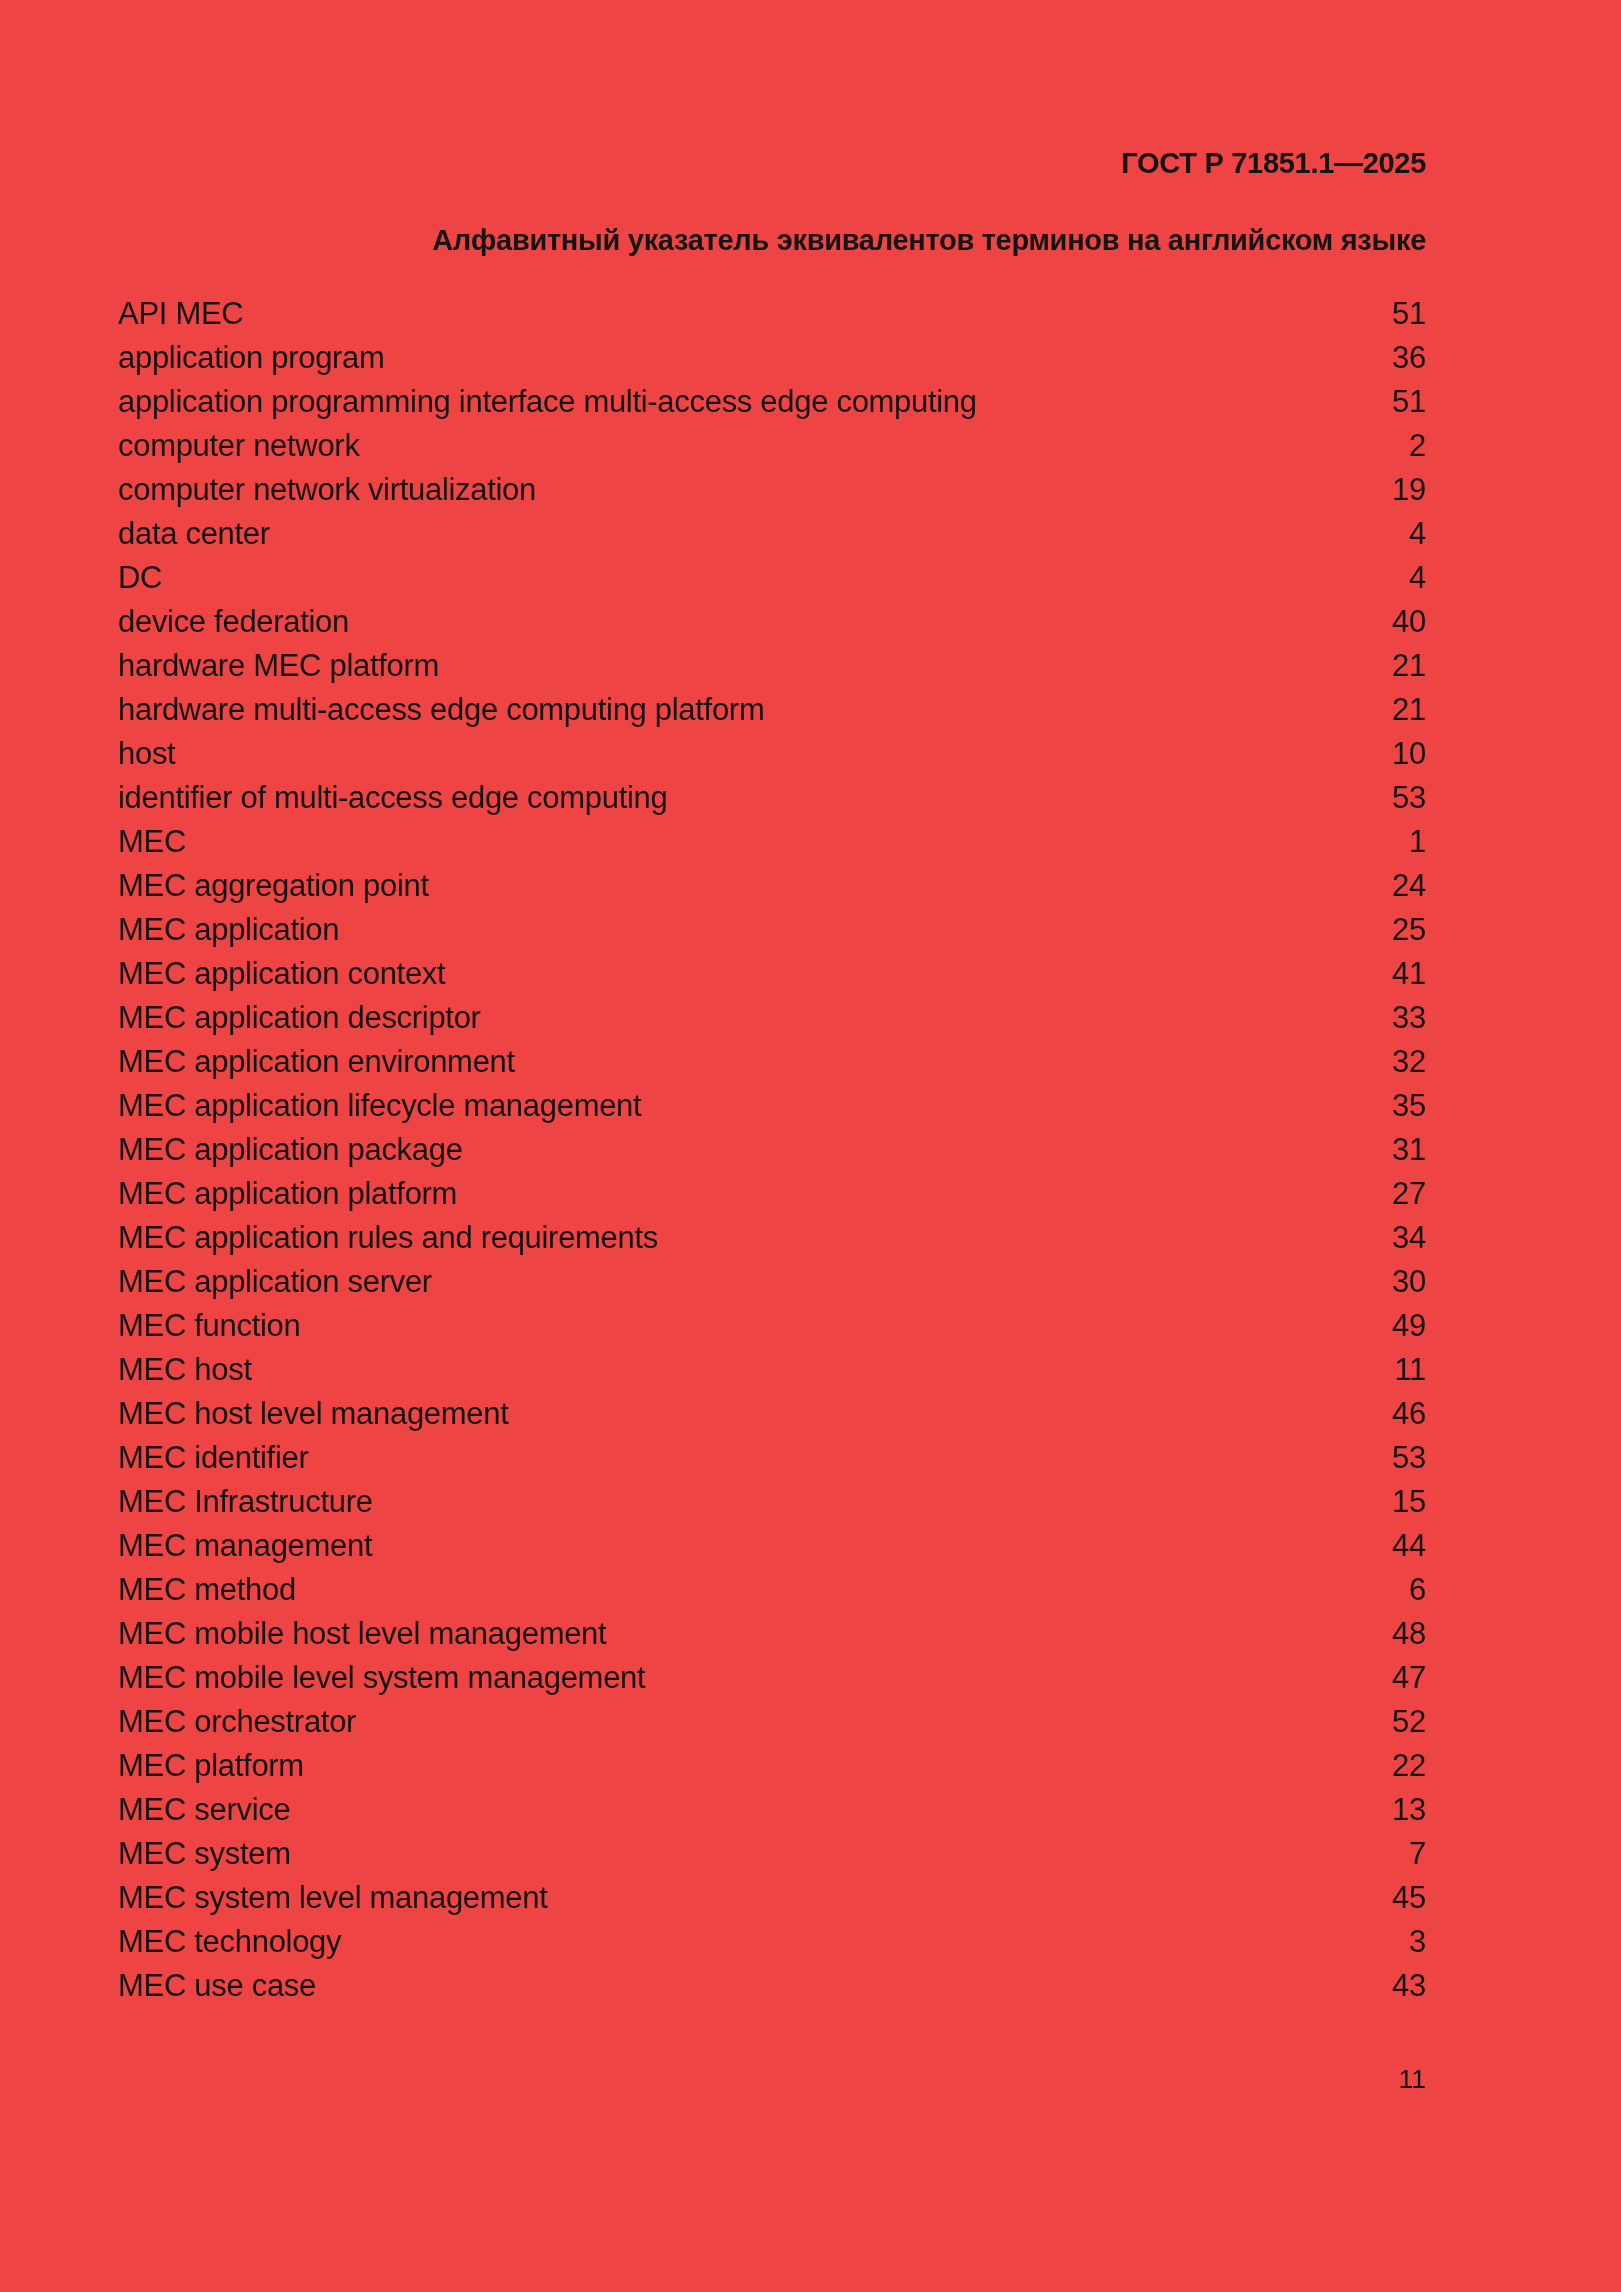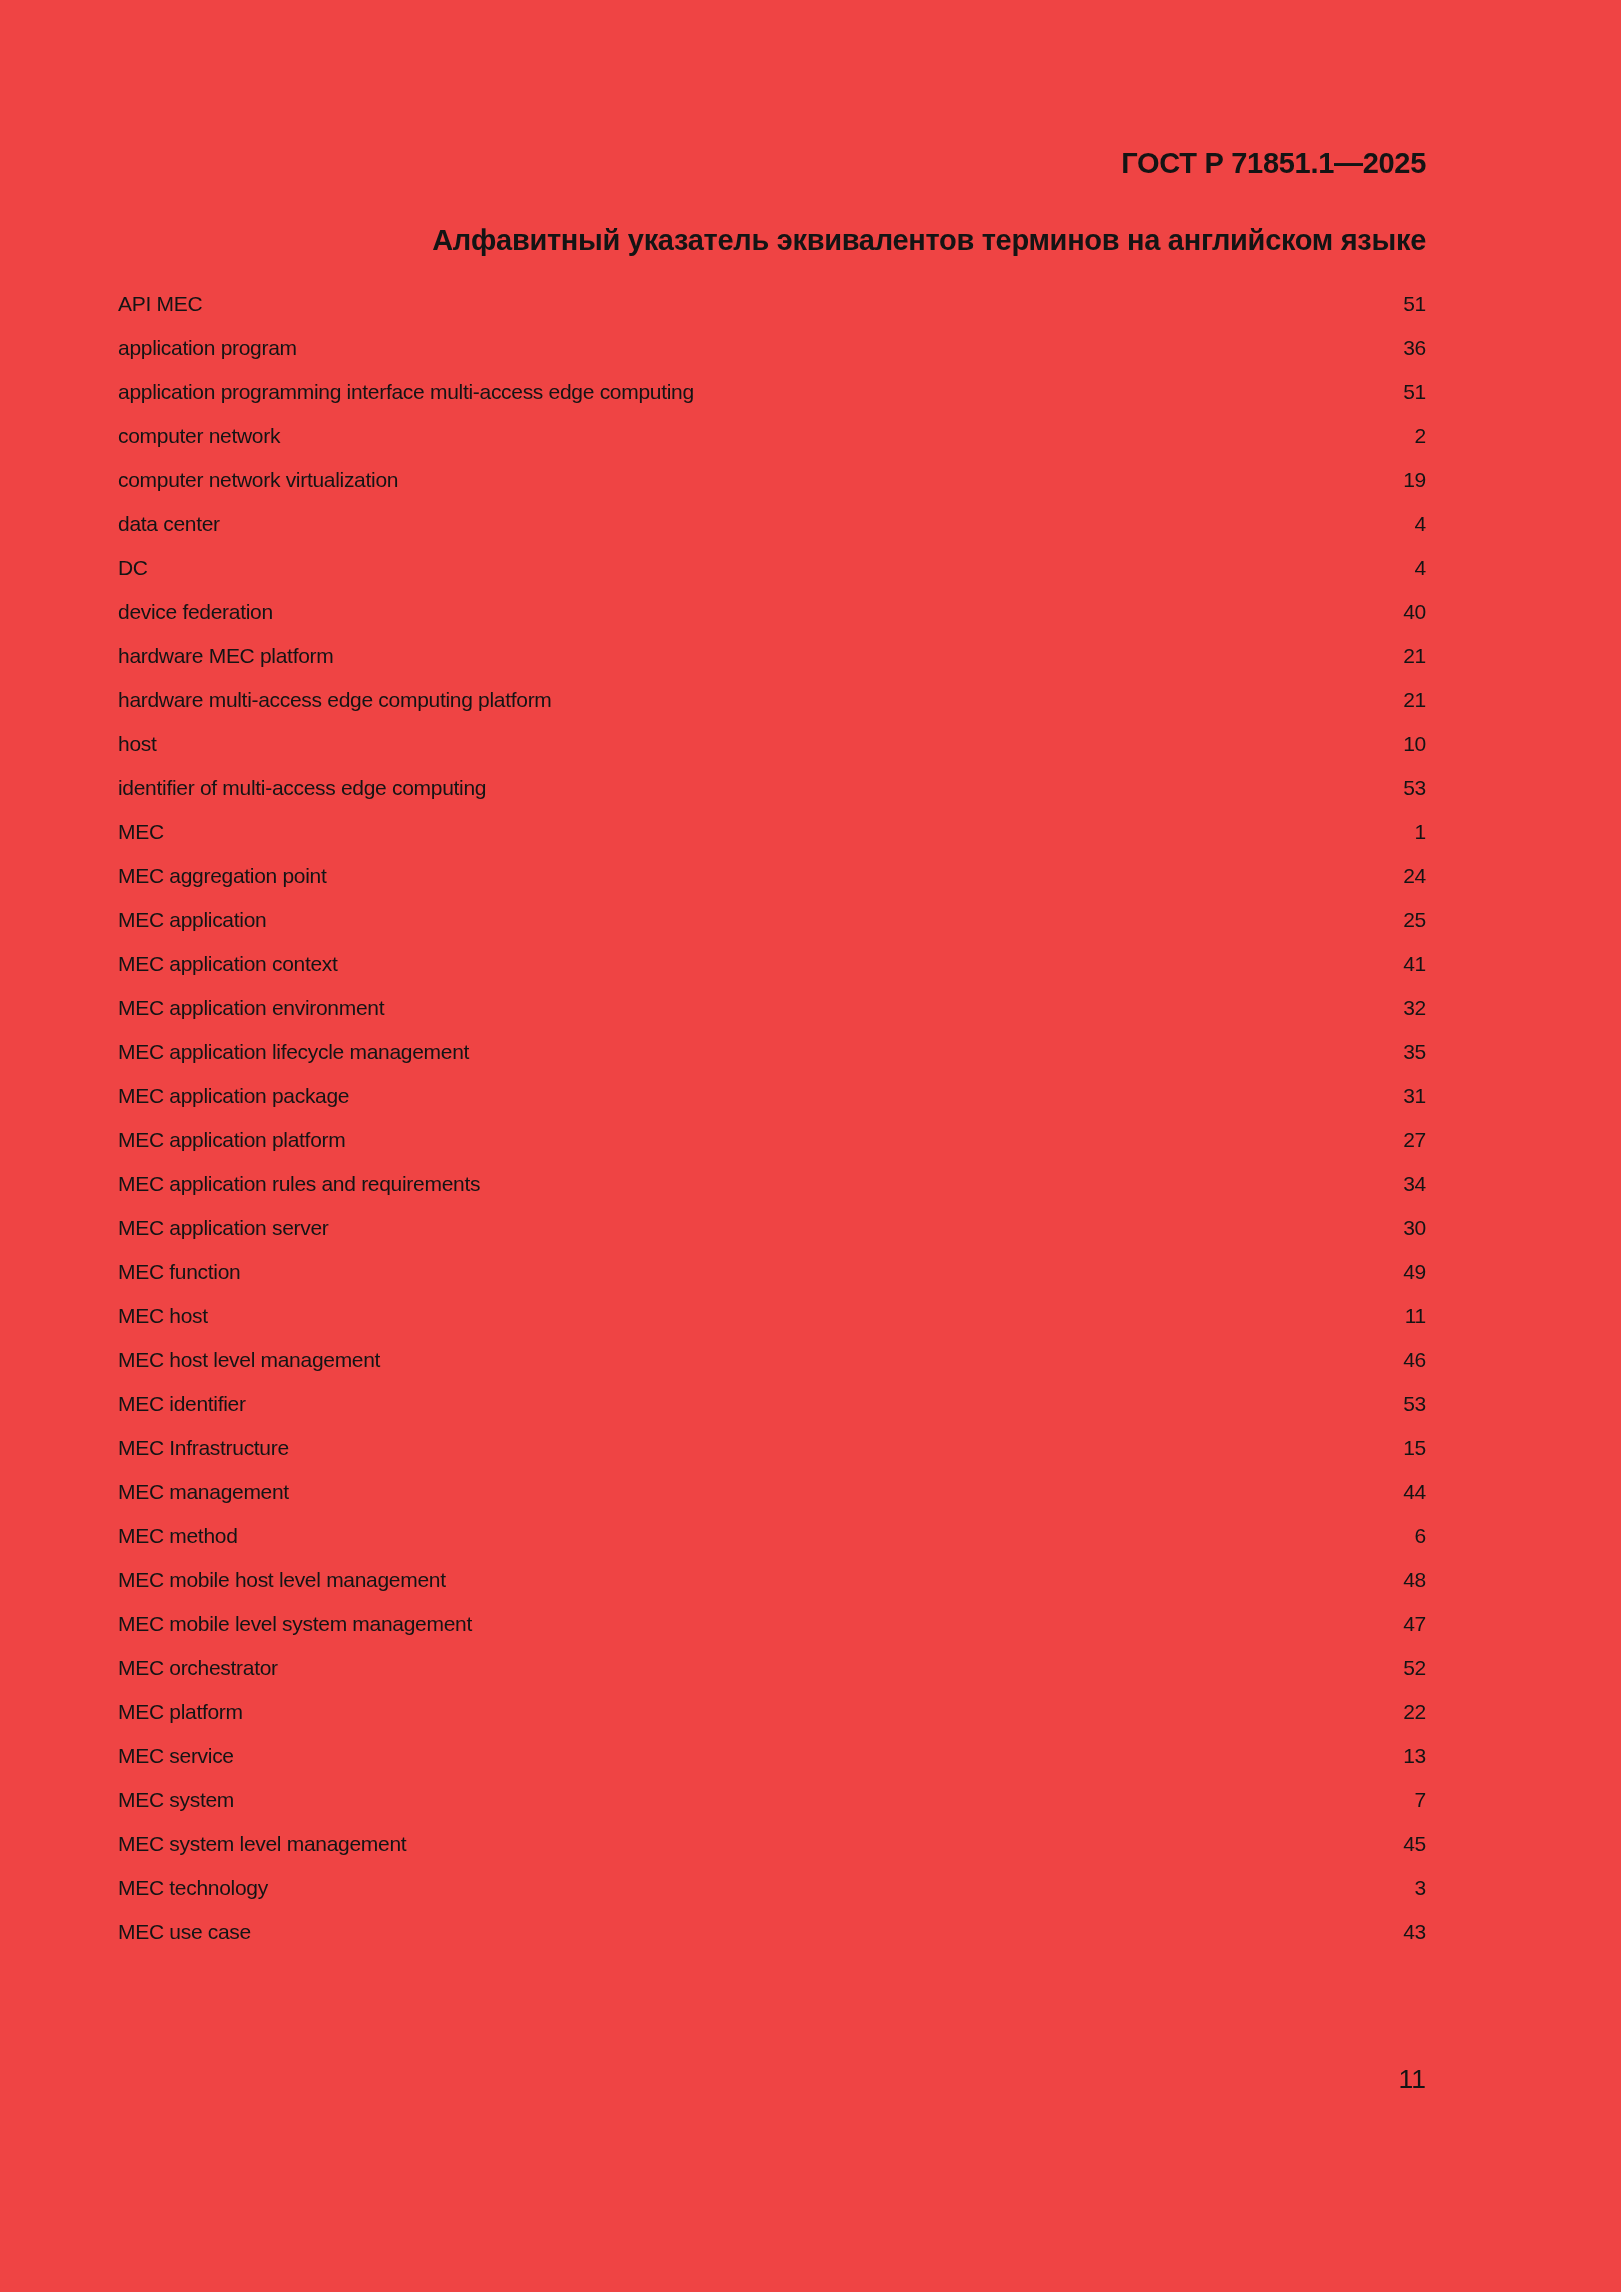--- a/index.html
+++ b/index.html
@@ -45,21 +45,22 @@
     position: absolute;
     top: 292px;
     left: 118px;
     width: 1308px;
   }
 
   .index-row {
     height: 44px;
     display: flex;
     justify-content: space-between;
-    font-size: 21px;
+    align-items: center;
+    font-size: 31px;
     letter-spacing: -0.3px;
   }
 
   .index-row .term {
     white-space: nowrap;
     padding-right: 39px;
   }
 
   .index-row .pagenum {
     white-space: nowrap;
@@ -158,20 +159,24 @@
     <div class="index-row">
       <span class="term">MEC application</span>
       <span class="pagenum">25</span>
     </div>
 
     <div class="index-row">
       <span class="term">MEC application context</span>
       <span class="pagenum">41</span>
     </div>
 
+    <div class="index-row">
+      <span class="term">MEC application descriptor</span>
+      <span class="pagenum">33</span>
+    </div>
 
     <div class="index-row">
       <span class="term">MEC application environment</span>
       <span class="pagenum">32</span>
     </div>
 
     <div class="index-row">
       <span class="term">MEC application lifecycle management</span>
       <span class="pagenum">35</span>
     </div>

